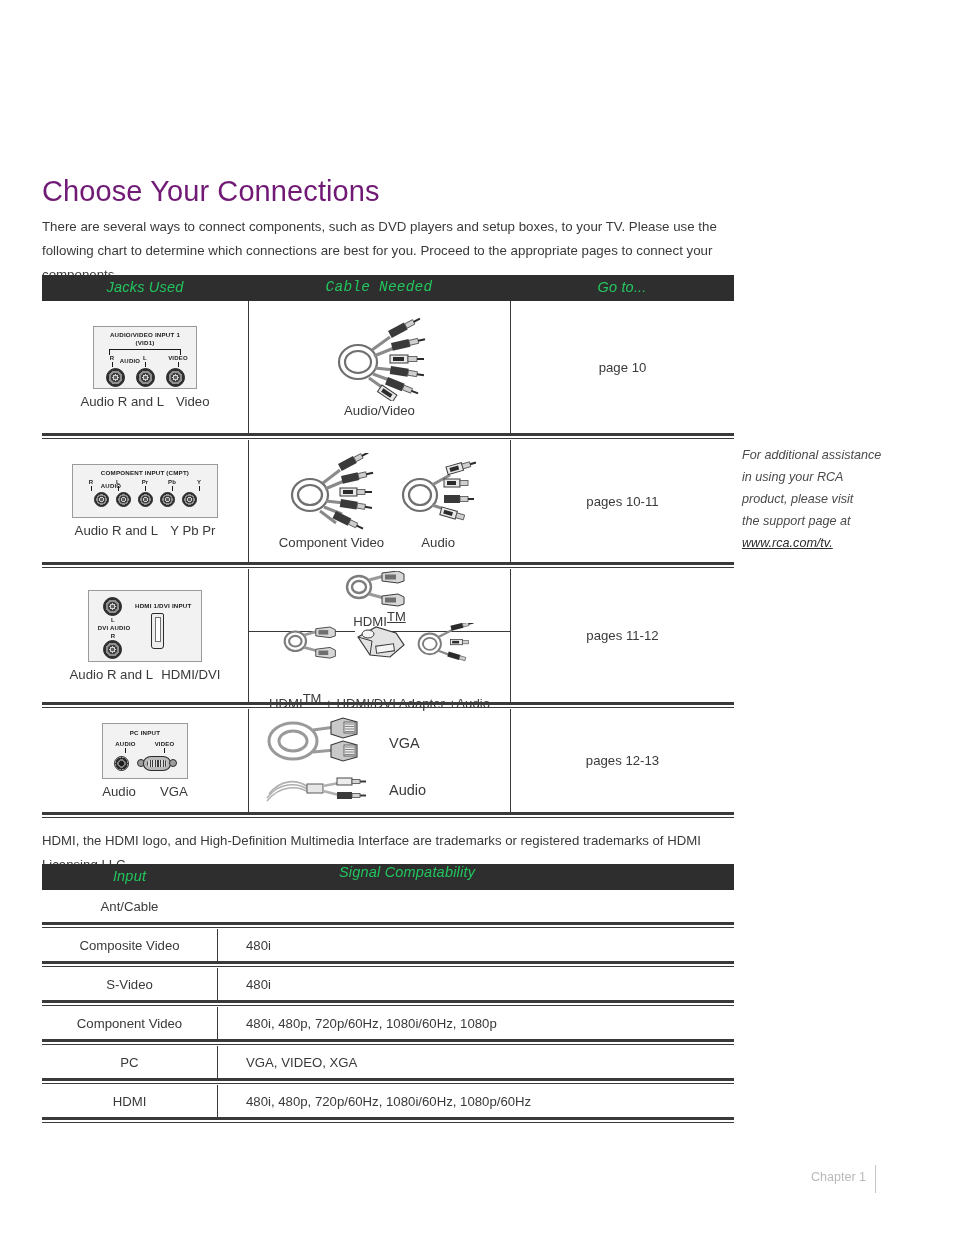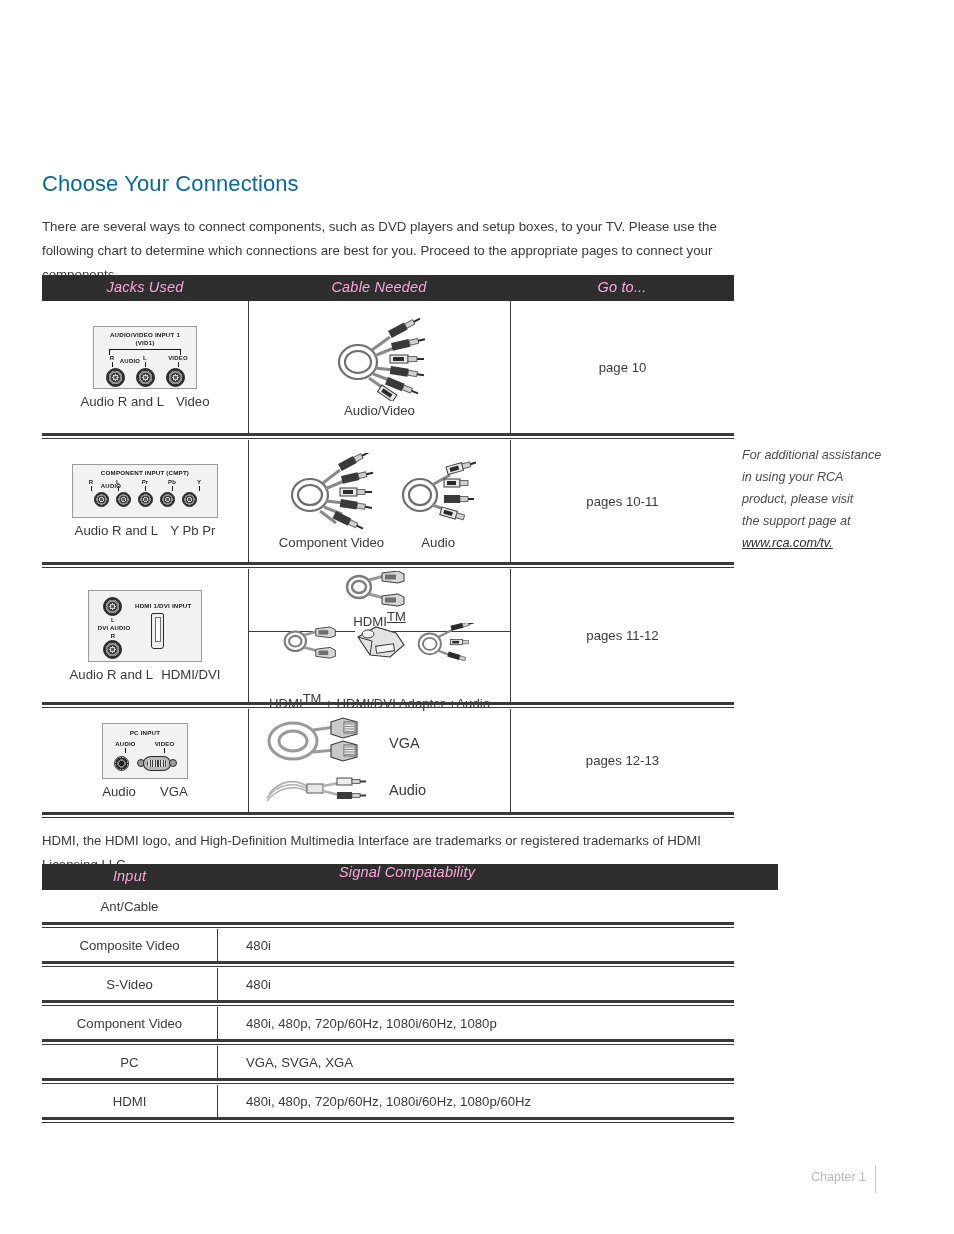--- a/index.html
+++ b/index.html
@@ -18,24 +18,24 @@
   .page {
     position: absolute;
     inset: 0;
   }
 
   
   .page-title {
     position: absolute;
     left: 42px;
     top: 156px;
-    font-size: 22px;
+    font-size: 29px;
     font-weight: 400;
     letter-spacing: 0.1px;
-    color: #0369a1;
+    color: #701a75;
     white-space: nowrap;
   }
   .intro {
     position: absolute;
     left: 42px;
     top: 202px;
     width: 690px;
     font-size: 13.3px;
     line-height: 24px;
     color: #3a3a3a;
@@ -46,21 +46,21 @@
     position: absolute;
     left: 42px;
     width: 692px;
     border-collapse: collapse;
   }
   .thead-row {
     background: #2e2e2e;
     height: 26px;
   }
   .thead-row .th {
-    color: #f9a8d4;
+    color: #22c55e;
     font-style: italic;
     font-size: 14.5px;
     text-align: center;
     font-weight: 400;
     letter-spacing: 0.2px;
   }
 
   
   .rule {
     position: relative;
@@ -339,21 +339,21 @@
 <div class="page">
 
   <h1 class="page-title">Choose Your Connections</h1>
 
   <p class="intro">There are several ways to connect components, such as DVD players and setup boxes, to your TV. Please use the following chart to determine which connections are best for you. Proceed to the appropriate pages to connect your components.</p>
 
   <div class="tbl" id="connections-table">
 
     <div class="thead-row" style="position:relative;width:692px;height:26px;">
       <div class="th" style="position:absolute;left:0;width:206px;top:4px;">Jacks Used</div>
-      <div class="th" style="position:absolute;left:206px;width:262px;top:4px;">Cable Needed</div>
+      <div class="th" style="position:absolute;left:206px;width:262px;top:4px;font-family:Liberation Mono, monospace;">Cable Needed</div>
       <div class="th" style="position:absolute;left:468px;width:224px;top:4px;">Go to...</div>
     </div>
 
     <div class="conn-row" style="height:132px;">
 
       <div class="conn-cell col-jacks">
         <div class="cell-center">
           <div class="panel" style="width:104px;height:63px;padding:4px 0 0 0;">
             <div class="panel-title">AUDIO/VIDEO INPUT 1</div>
             <div class="panel-title">(VID1)</div>
@@ -802,21 +802,21 @@
     <div>in using your RCA</div>
     <div>product, please visit</div>
     <div>the support page at</div>
     <div class="link">www.rca.com/tv.</div>
   </div>
 
   <p class="trademark">HDMI, the HDMI logo, and High-Definition Multimedia Interface are trademarks or registered trademarks of HDMI Licensing LLC.</p>
 
   <div class="tbl" id="signal-table">
 
-    <div class="thead-row" style="position:relative;width:692px;height:26px;padding-left:44px;">
+    <div class="thead-row" style="position:relative;width:692px;height:26px;">
       <div class="th" style="position:absolute;left:0;width:175px;top:4px;">Input</div>
       <div class="th" style="position:absolute;left:175px;width:380px;top:0;">Signal Compatability</div>
     </div>
 
     <div class="sig-row">
       <div class="sig-cell sig-col-input">Ant/Cable</div>
     </div>
     <div class="rule"></div>
 
     <div class="sig-row">
@@ -832,21 +832,21 @@
     <div class="rule"></div>
 
     <div class="sig-row">
       <div class="sig-cell sig-col-input">Component  Video</div>
       <div class="sig-cell sig-col-value">480i, 480p, 720p/60Hz, 1080i/60Hz, 1080p</div>
     </div>
     <div class="rule"></div>
 
     <div class="sig-row">
       <div class="sig-cell sig-col-input">PC</div>
-      <div class="sig-cell sig-col-value">VGA, SVGA, XGA</div>
+      <div class="sig-cell sig-col-value">VGA, VIDEO, XGA</div>
     </div>
     <div class="rule"></div>
 
     <div class="sig-row">
       <div class="sig-cell sig-col-input">HDMI</div>
       <div class="sig-cell sig-col-value">480i, 480p, 720p/60Hz, 1080i/60Hz, 1080p/60Hz</div>
     </div>
     <div class="rule"></div>
   </div>
 

